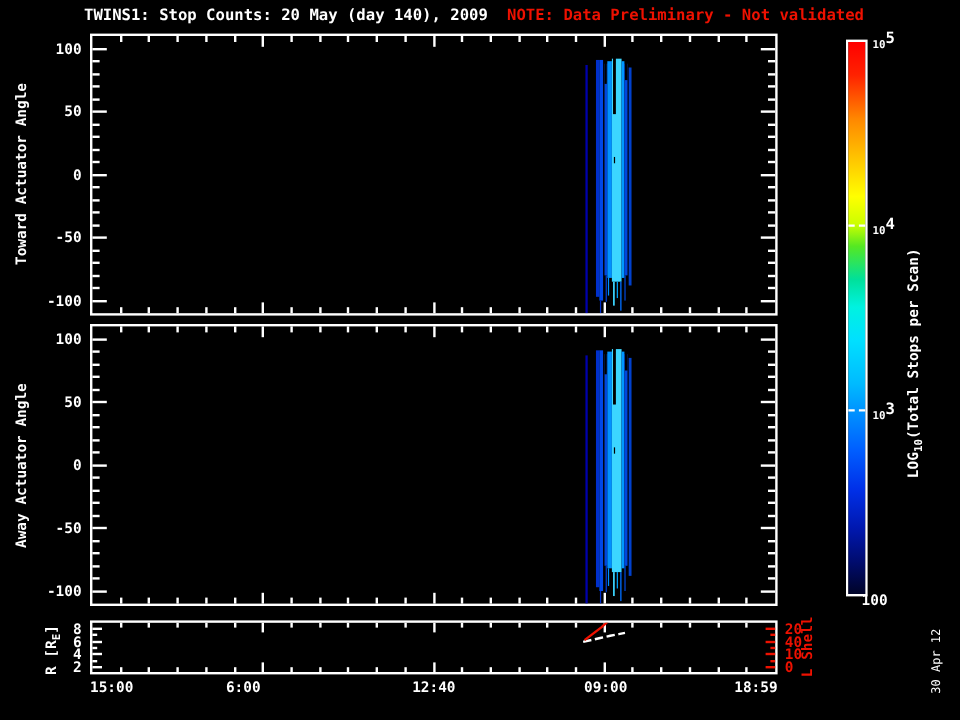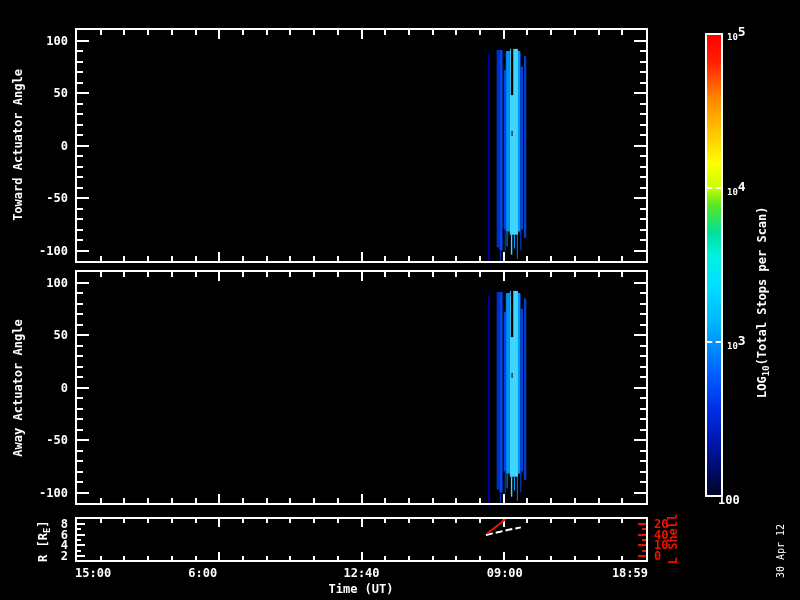--- a/index.html
+++ b/index.html
@@ -28,34 +28,36 @@
   sub.ax{font-size:9px;}
   #datestamp{font-size:10px;font-weight:normal;}
   #x-axis-title{position:absolute;left:261px;top:582px;width:200px;text-align:center;
                 font-size:12px;font-weight:bold;}
 </style>
 </head>
 <body>
 
 <div id="plot-root">
 
+  <div id="page-title">
+    <span>TWINS1: Stop Counts: 20 May (day 140), 2009</span><span id="title-note">NOTE: Data Preliminary - Not validated</span>
+  </div>
 
   <div class="vlabel" style="width:235px;left:-100px;top:138px;">Toward Actuator Angle</div>
 
   <div class="vlabel" style="width:235px;left:-100px;top:381px;">Away Actuator Angle</div>
 
   <div class="vlabel" style="width:60px;left:15px;top:532px;"><span>R [R</span><sub class="ax">E</sub><span>]</span></div>
 
   <div class="vlabel" style="width:70px;left:638px;top:532px;color:#ee1100;">L Shell</div>
 
   <div class="vlabel" style="width:330px;left:599px;top:293px;"><span>LOG</span><sub class="ax">10</sub><span>(Total Stops per Scan)</span></div>
 
   <div class="vlabel" id="datestamp" style="width:80px;left:741px;top:544px;">30 Apr 12</div>
 
-  <div id="x-axis-title">Time (UT)</div>
 
 <div class="panel" style="left: 75px; top: 28px; width: 573px; height: 235px;">
       <svg width="569" height="231">
         <rect x="410.86541666666665" y="24.15" width="1.8966666666667038" height="206.85" fill="#0000aa"></rect>
         <rect x="419.6375" y="19.95" width="2.8450000000000273" height="197.4" fill="#0030cc"></rect>
         <rect x="422.4825" y="19.95" width="3.082083333333344" height="200.55" fill="#0048e8"></rect>
         <rect x="426.75" y="23.1" width="2.370833333333394" height="176.4" fill="#0048dd"></rect>
         <rect x="429.1208333333334" y="21" width="3.793333333333294" height="180.6" fill="#0090ff"></rect>
         <rect x="432.9141666666667" y="18.9" width="8.060833333333335" height="185.85" fill="#3cd6ff"></rect>
         <rect x="440.975" y="21" width="2.370833333333337" height="180.6" fill="#0098ff"></rect>

